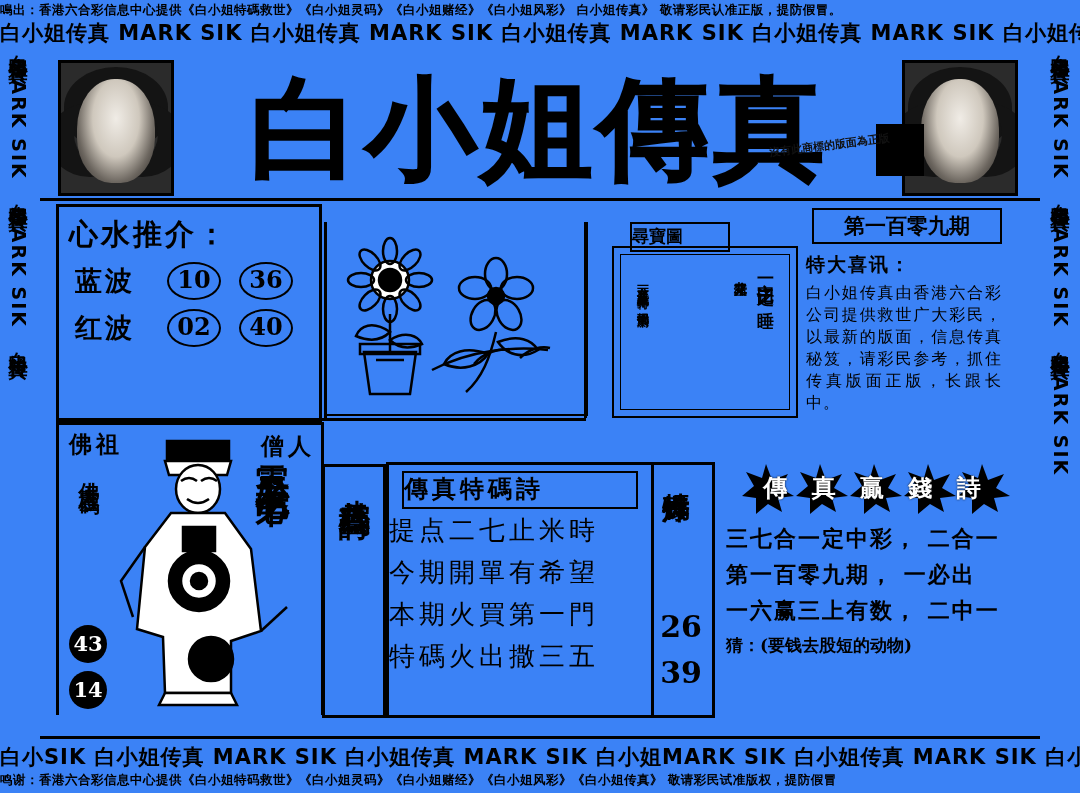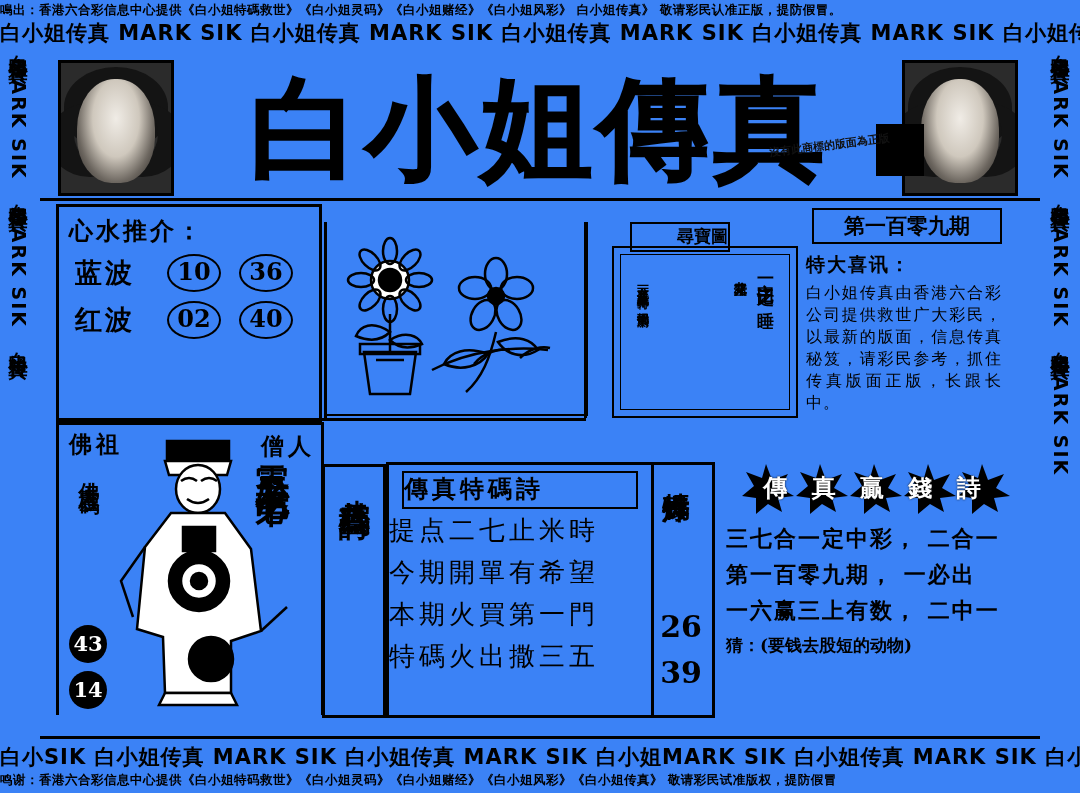--- a/index.html
+++ b/index.html
@@ -43,33 +43,33 @@
      color:#111;transform:rotate(-7deg);font-weight:bold;}
   .stampbox{position:absolute;left:836px;top:72px;width:44px;height:48px;border:2px solid #000;background:#000;}
 
   
   .issue{position:absolute;left:812px;top:208px;width:186px;height:32px;border:2px solid #000;
      font-family:"DejaVu Serif","Liberation Serif",serif;font-size:21px;font-weight:bold;line-height:32px;text-align:center;}
 
   
   .pick{position:absolute;left:56px;top:204px;width:260px;height:212px;border:3px solid #000;}
   .pick h2{margin:0;padding:8px 0 2px 10px;font-family:Liberation Mono, monospace;
-     font-size:24px;font-weight:bold;letter-spacing:3px;}
+     font-size:29px;font-weight:bold;letter-spacing:3px;}
   .prow{display:flex;align-items:center;height:47px;padding-left:16px;}
   .prow .nm{font-family:"DejaVu Serif","Liberation Serif",serif;font-size:27px;font-weight:bold;letter-spacing:3px;width:92px;}
   .ball{width:50px;height:34px;border:2px solid #000;border-radius:50%;font-family:"DejaVu Serif","Liberation Serif",serif;
      font-size:24px;font-weight:bold;line-height:32px;text-align:center;margin-right:18px;}
 
   
   .flowers{position:absolute;left:324px;top:222px;width:262px;height:192px;border:2px solid #000;border-top:none;border-left:none;}
   .flowers svg{position:absolute;left:0;top:-4px;}
 
   
   .treasure{position:absolute;left:612px;top:222px;width:186px;height:196px;}
-  .tlabel{position:absolute;left:18px;top:0;width:96px;height:26px;border:2px solid #000;text-align:right;
+  .tlabel{position:absolute;left:18px;top:0;width:96px;height:26px;border:2px solid #000;text-align:left;
      font-family:"DejaVu Serif","Liberation Serif",serif;font-size:17px;font-weight:bold;line-height:24px;}
   .tbox{position:absolute;left:0;top:24px;width:182px;height:168px;border:2px solid #000;}
   .tinner{position:absolute;left:6px;top:6px;right:6px;bottom:6px;border:1px solid #000;}
   .vtext{writing-mode:vertical-rl;text-orientation:upright;font-family:"DejaVu Serif","Liberation Serif",serif;
      font-weight:bold;white-space:nowrap;}
   .t-col1{position:absolute;right:12px;top:14px;font-size:17px;line-height:22px;letter-spacing:2px;}
   .t-col2{position:absolute;right:40px;top:16px;font-size:13px;line-height:17px;letter-spacing:1px;}
   .t-col3{position:absolute;left:14px;top:22px;font-size:12px;line-height:16px;letter-spacing:1px;}
 
   

